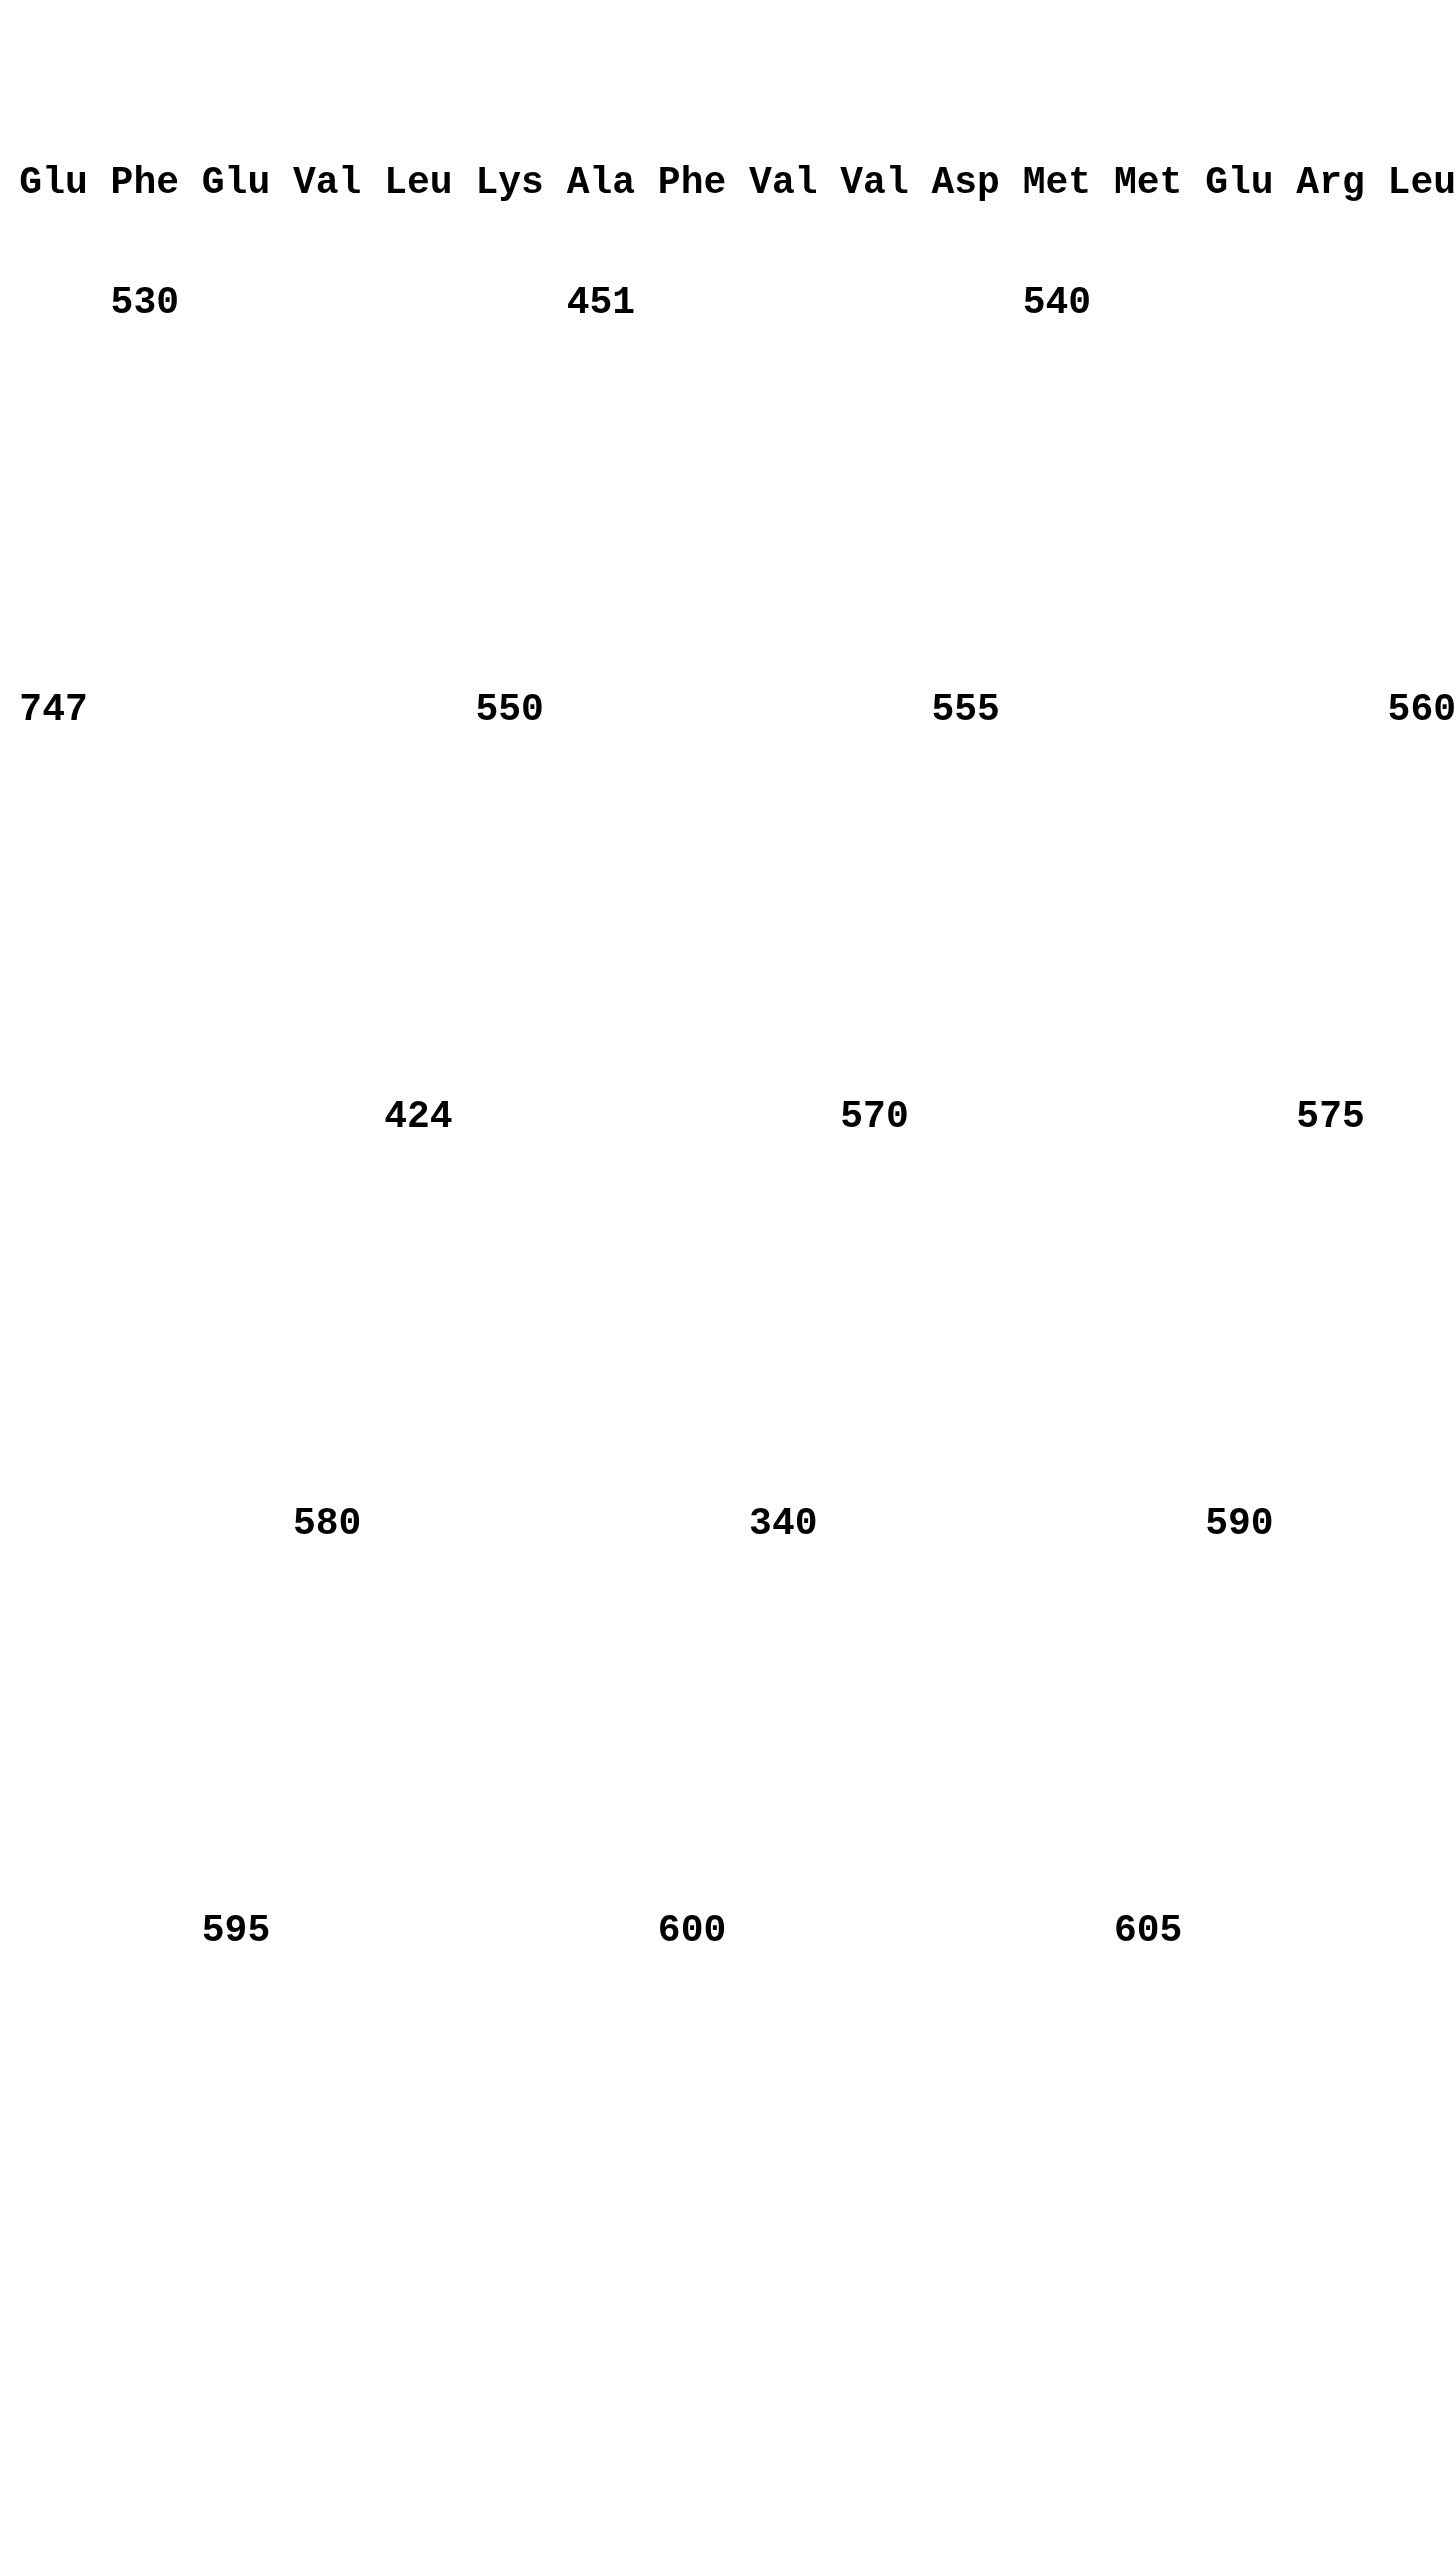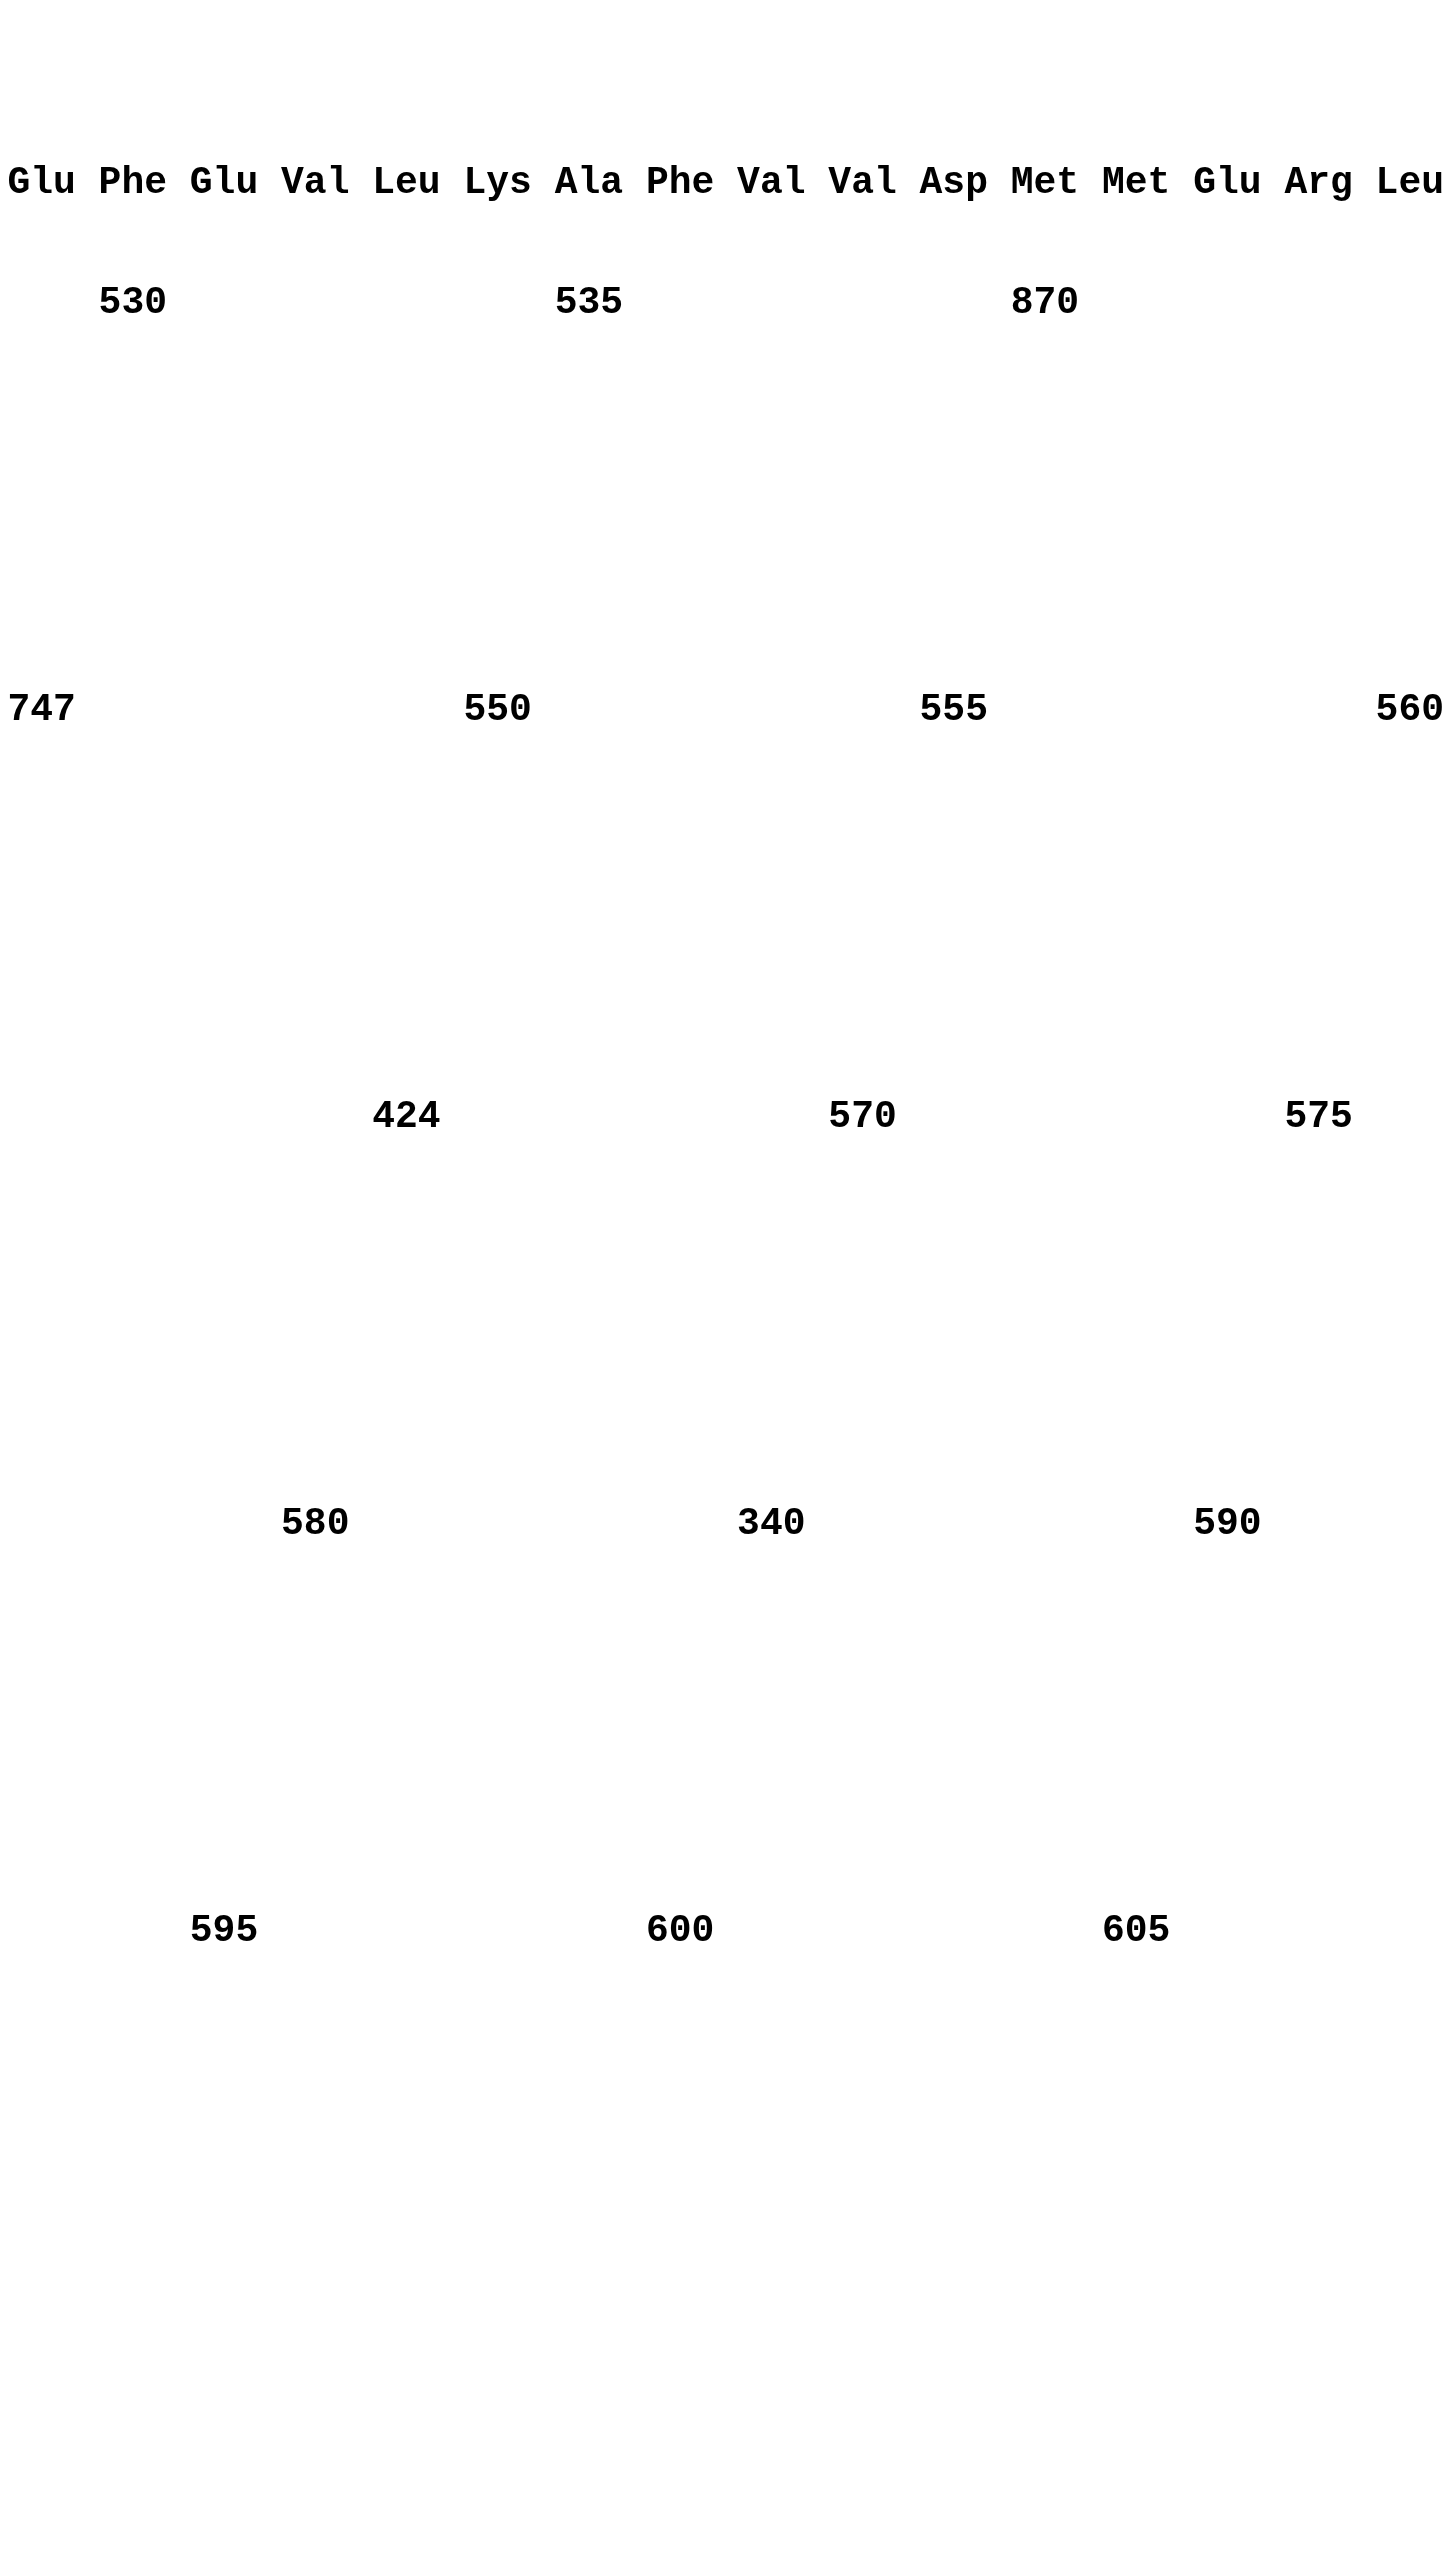--- a/index.html
+++ b/index.html
@@ -17,36 +17,37 @@
     width: 1456px;
     height: 2550px;
     padding: 2.8px 0 0 7.4px;
     background: #ffffff;
     color: #000000;
     font-family: "Liberation Mono", "DejaVu Sans Mono", monospace;
     font-weight: bold;
     font-size: 38px;
     line-height: 40px;
     white-space: pre;
+    text-align: right;
   }
   .seq-block {
     margin: 0 0 87px 0;
   }
   .seq-line, .ruler-line {
     white-space: pre;
     letter-spacing: 0;
   }
 </style>
 </head>
 <body>
 
 <div class="page" id="page-root">
   <div class="seq-block">
     <div class="seq-line">Glu Phe Glu Val Leu Lys Ala Phe Val Val Asp Met Met Glu Arg Leu</div>
-    <div class="ruler-line">    530                 535                 870                </div>
+    <div class="ruler-line">    530                 451                 540                </div>
   </div>
 
   <div class="seq-block">
     <div class="ruler-line">747                 550                 555                 560</div>
   </div>
 
   <div class="seq-block">
     <div class="ruler-line">                424                 570                 575    </div>
   </div>
 

